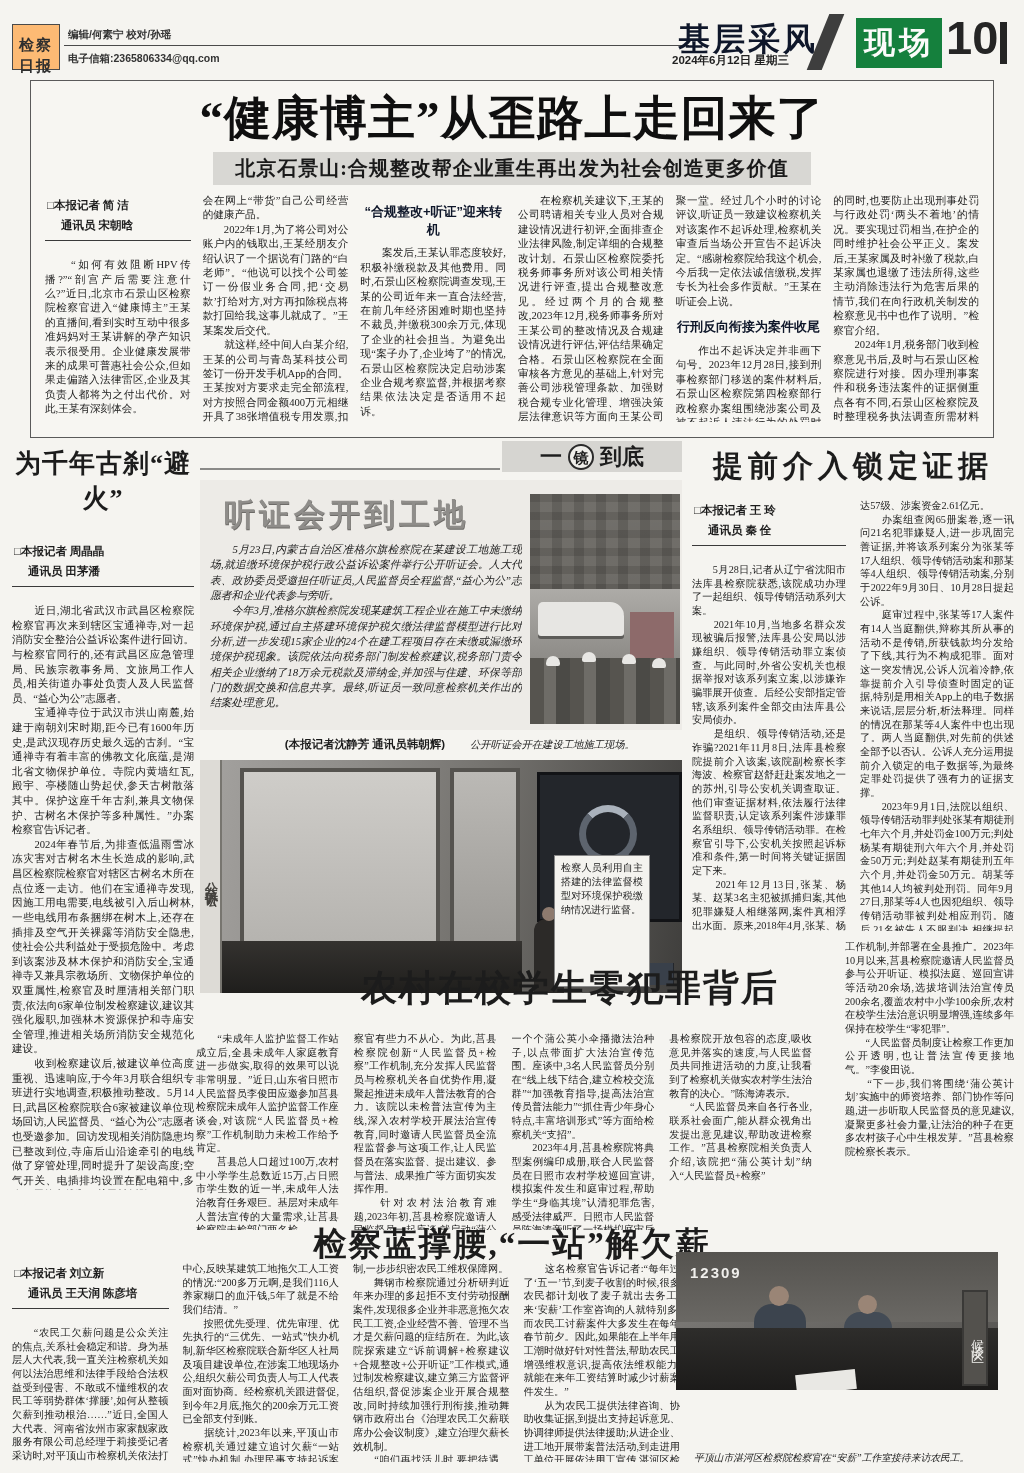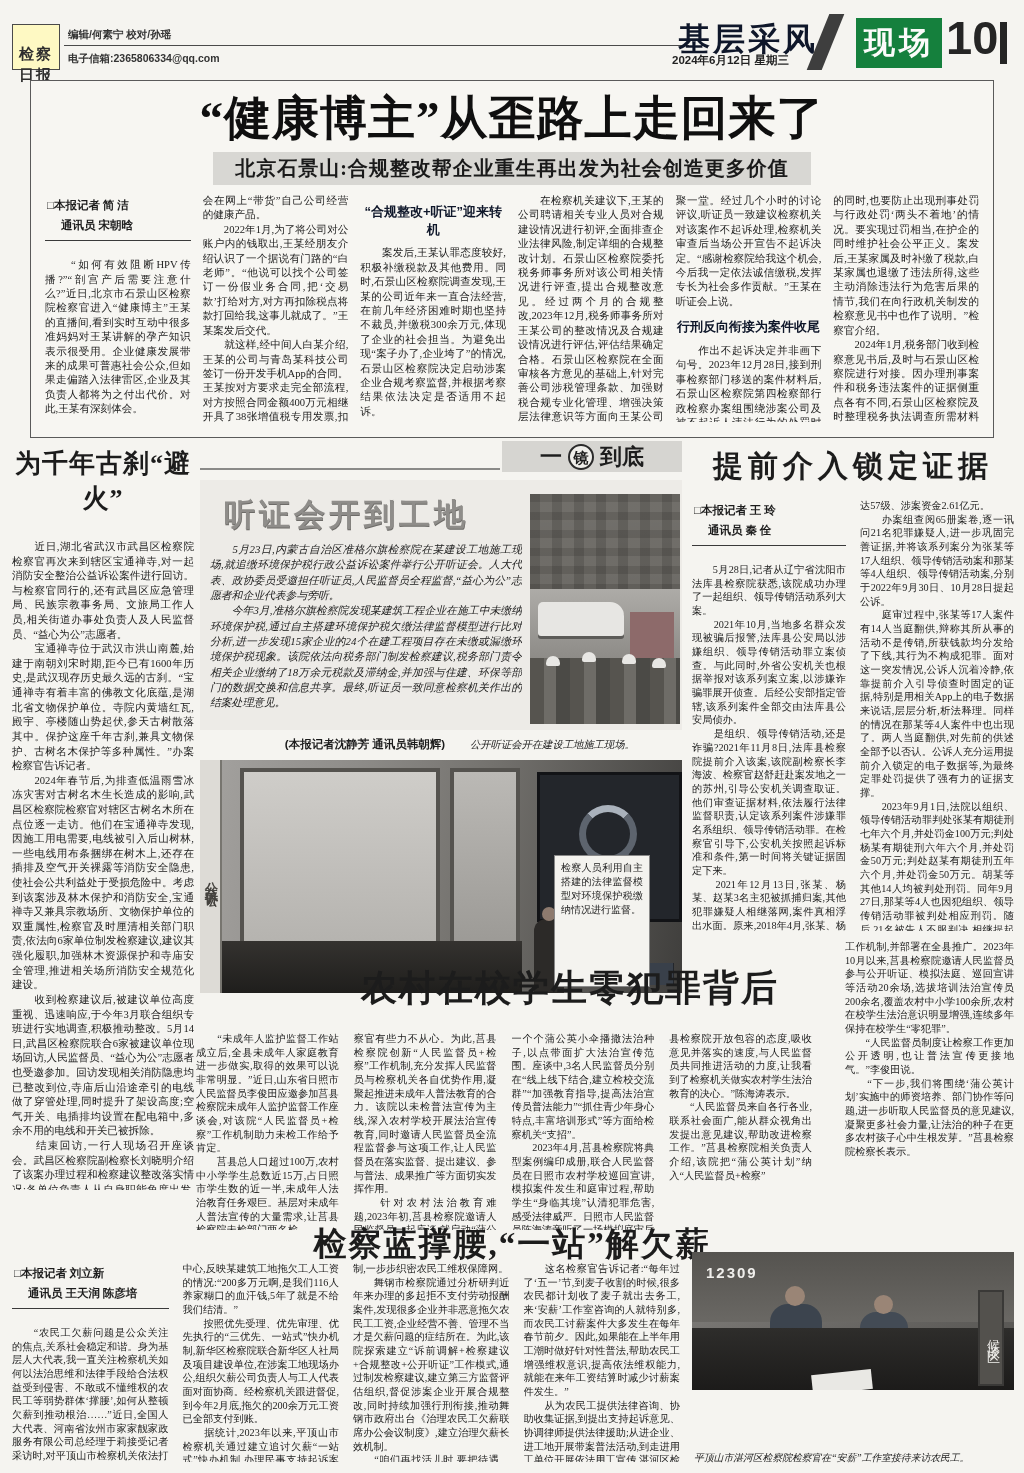--- a/index.html
+++ b/index.html
@@ -8,24 +8,24 @@
     position:relative;
     background:#f5f4f0;
     color:#1c1c1c;
     font-family:"Liberation Serif","DejaVu Serif",serif;
     overflow:hidden;
   }
   .abs { position:absolute; }
   
   .masthead-logo {
     left:12px; top:24px; width:48px; height:46px;
-    border:1px solid #4a4a4a; background:#fef9c3;
+    border:1px solid #4a4a4a; background:#fdba74;
     font-family:"Liberation Serif",serif; font-weight:bold;
     font-size:15px; line-height:21px; text-align:center; color:#2e2e2e;
-    padding-top:19px; letter-spacing:2px;
+    padding-top:10px; letter-spacing:2px;
   }
   .hdr-editor { left:68px; top:28px; font-family:"Liberation Sans","DejaVu Sans",sans-serif;
     font-weight:bold; font-size:10.5px; color:#333; }
   .hdr-rule { left:64px; top:45px; width:625px; height:1px; background:#4a4a4a; }
   .hdr-email { left:68px; top:52px; font-family:"Liberation Sans",sans-serif;
     font-weight:bold; font-size:10.5px; color:#333; }
   .hdr-section { left:678px; top:18px; font-family:"Liberation Sans",sans-serif;
     font-weight:bold; font-size:32px; color:#0f172a; letter-spacing:3px; }
   .hdr-date { left:672px; top:53px; font-family:"Liberation Sans",sans-serif;
     font-weight:bold; font-size:11.5px; color:#222; }
@@ -137,21 +137,21 @@
   .rural-col { flex:1 1 0; font-size:10.2px; line-height:1.34; overflow:hidden; }
   .rural-c5 { left:845px; top:940px; width:169px; height:290px;
     font-size:10.2px; line-height:1.34; overflow:hidden; }
 
   
   .wage-headline { left:0; top:1222px; width:1024px; text-align:center;
     font-size:33px; font-weight:bold; letter-spacing:2px; }
   .wage-cols { left:12px; top:1262px; width:668px; display:flex; gap:14px;
     height:200px; overflow:hidden; }
   .wage-col { flex:1 1 0; font-size:10.2px; line-height:1.34; overflow:hidden; }
-  .wage-photo { left:692px; top:1252px; width:322px; height:138px;
+  .wage-photo { left:676px; top:1252px; width:322px; height:138px;
     background:linear-gradient(160deg,#8c8a86 0%,#6d6b68 45%,#494845 100%); overflow:hidden; }
   .wp-wall { position:absolute; left:0; top:0; width:100%; height:70px;
     background:linear-gradient(180deg,#55534f,#6a6864); }
   .wp-sign { position:absolute; left:14px; top:12px; color:#f0efec;
     font-family:"Liberation Sans",sans-serif; font-weight:bold; font-size:15px; letter-spacing:2px; }
   .wp-counter { position:absolute; left:0; bottom:0; width:100%; height:62px;
     background:linear-gradient(180deg,#2e2d2b,#1c1b1a); }
   .wp-fig1 { position:absolute; left:78px; top:52px; width:52px; height:96px;
     background:#3c444e; border-radius:18px 18px 0 0; }
   .wp-fig1::before { content:""; position:absolute; left:15px; top:-18px; width:20px; height:20px;
@@ -222,20 +222,24 @@
     <div class="lead-col">
       <div class="ptext">的同时,也要防止出现刑事处罚与行政处罚‘两头不着地’的情况。要实现过罚相当,在护企的同时维护社会公平正义。案发后,王某家属及时补缴了税款,白某家属也退缴了违法所得,这些主动消除违法行为危害后果的情节,我们在向行政机关制发的检察意见书中也作了说明。”检察官介绍。
 　　2024年1月,税务部门收到检察意见书后,及时与石景山区检察院进行对接。因办理刑事案件和税务违法案件的证据侧重点各有不同,石景山区检察院及时整理税务执法调查所需材料并尽快转交。3月,税务稽查单位决定对王某公司及白某立案调查,目前案件正在办理中。
 　　“我们希望通过高质效推进涉案企业合规工作,助力企业涅槃重生、健康发展,也让涉案人员能够‘再出发’,带领企业为社会创造更多价值。”石景山区检察院副检察长佟冬表示。</div>
     </div>
   </div>
 </div>
 
 <div class="abs temple">
   <div class="temple-headline">为千年古刹“避火”</div>
+  <div class="byline-block">
+    <div>□本报记者  周晶晶</div>
+    <div class="bl2">通讯员  田茅潘</div>
+  </div>
   <div class="temple-body ptext">　　近日,湖北省武汉市武昌区检察院检察官再次来到辖区宝通禅寺,对一起消防安全整治公益诉讼案件进行回访。与检察官同行的,还有武昌区应急管理局、民族宗教事务局、文旅局工作人员,相关街道办事处负责人及人民监督员、“益心为公”志愿者。
 　　宝通禅寺位于武汉市洪山南麓,始建于南朝刘宋时期,距今已有1600年历史,是武汉现存历史最久远的古刹。“宝通禅寺有着丰富的佛教文化底蕴,是湖北省文物保护单位。寺院内黄墙红瓦,殿宇、亭楼随山势起伏,参天古树散落其中。保护这座千年古刹,兼具文物保护、古树名木保护等多种属性。”办案检察官告诉记者。
 　　2024年春节后,为排查低温雨雪冰冻灾害对古树名木生长造成的影响,武昌区检察院检察官对辖区古树名木所在点位逐一走访。他们在宝通禅寺发现,因施工用电需要,电线被引入后山树林,一些电线用布条捆绑在树木上,还存在插排及空气开关裸露等消防安全隐患,使社会公共利益处于受损危险中。考虑到该案涉及林木保护和消防安全,宝通禅寺又兼具宗教场所、文物保护单位的双重属性,检察官及时厘清相关部门职责,依法向6家单位制发检察建议,建议其强化履职,加强林木资源保护和寺庙安全管理,推进相关场所消防安全规范化建设。
 　　收到检察建议后,被建议单位高度重视、迅速响应,于今年3月联合组织专班进行实地调查,积极推动整改。5月14日,武昌区检察院联合6家被建议单位现场回访,人民监督员、“益心为公”志愿者也受邀参加。回访发现相关消防隐患均已整改到位,寺庙后山沿途牵引的电线做了穿管处理,同时提升了架设高度;空气开关、电插排均设置在配电箱中,多余不用的电线和开关已被拆除。
 　　结束回访,一行人现场召开座谈会。武昌区检察院副检察长刘晓明介绍了该案办理过程和检察建议整改落实情况;各单位负责人从自身职能角度出发,就加强宝通禅寺后山树林保护、安全监管、消防安全宣传等交换了意见;人民监督员、“益心为公”志愿者确认宝通禅寺后山树林消防隐患已完成整改,对各单位协同发力表示肯定。
 　　“接下来,我们将充分发挥公益诉讼检察职能作用,围绕深化开展‘助力流域综合治理,推进长江经济带高质量发展’‘检察护企’‘检护民生’等专项工作,以‘我管’促‘都管’,以检察之智助力社会之治,切实守护人民群众美好生活。”刘晓明表示。</div>
 </div>
 
 <div class="abs mirror-bar">
   <div class="mirror-line"></div>

